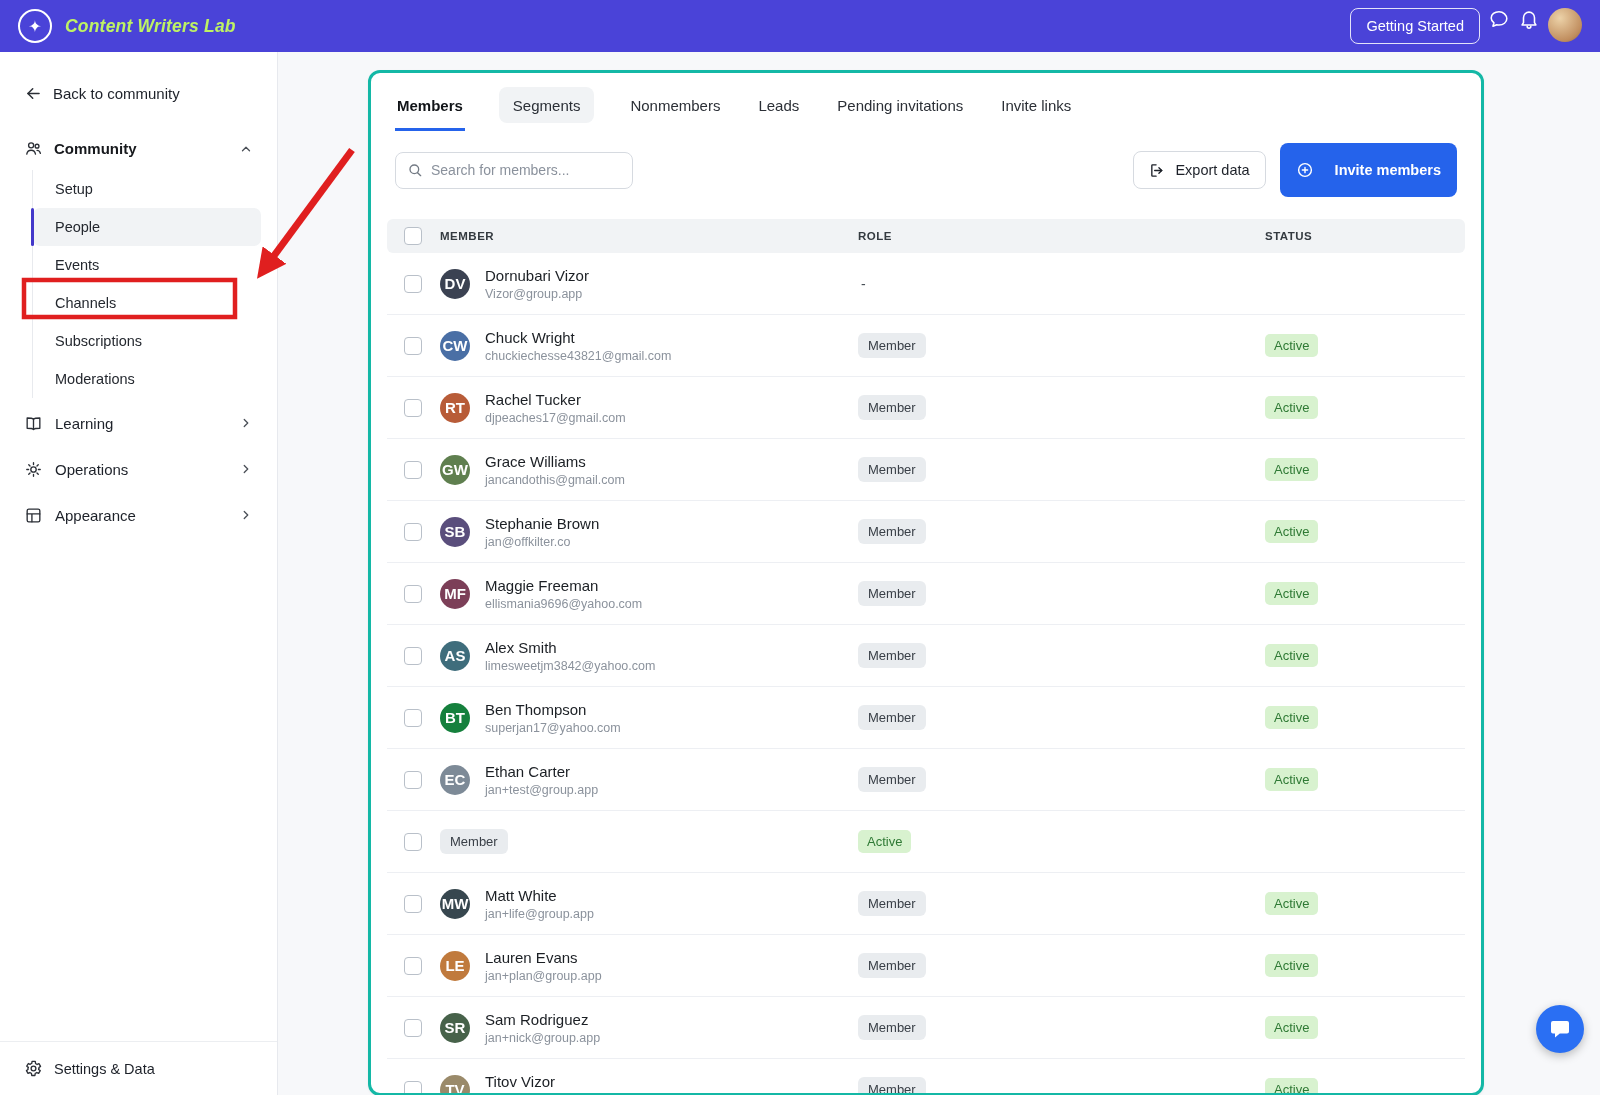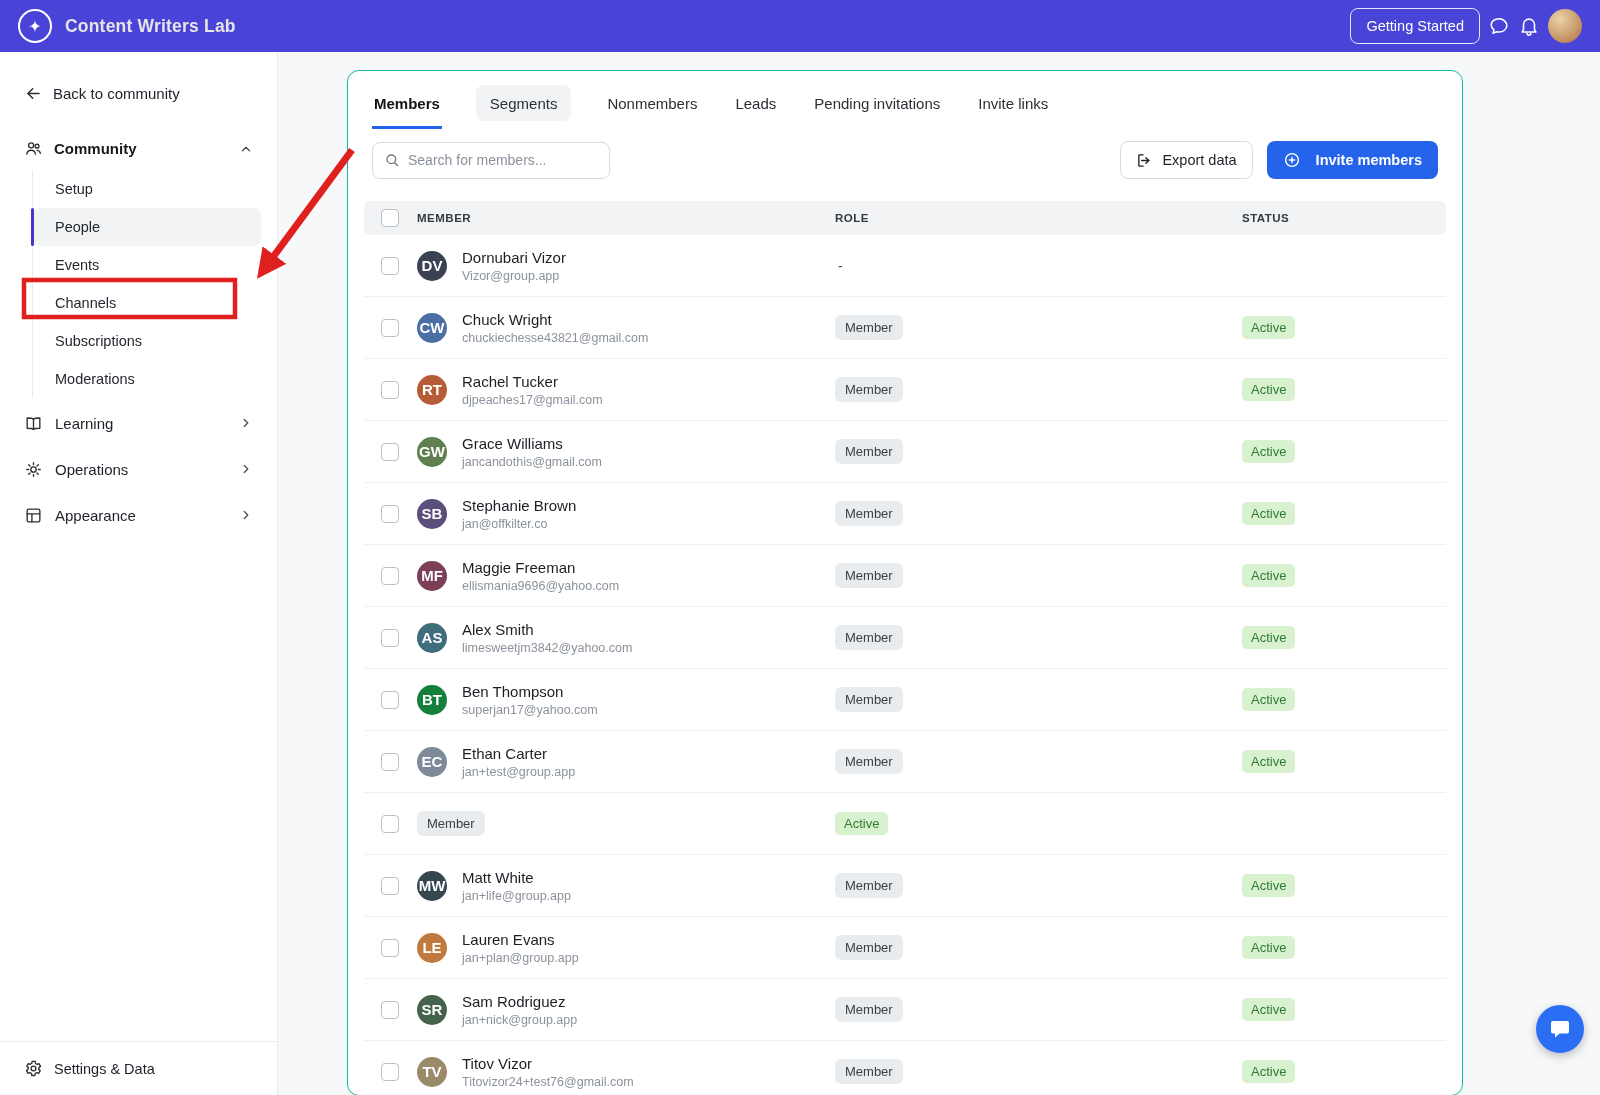--- a/index.html
+++ b/index.html
@@ -15,22 +15,22 @@
   .topbar {
     position:absolute; top:0; left:0; right:0; height:52px;
     background:#4a43d8; display:flex; align-items:center;
     padding:0 18px; gap:13px; z-index:5;
   }
   .logo {
     width:34px; height:34px; border:2px solid #fff; border-radius:50%;
     display:flex; align-items:center; justify-content:center;
     color:#fff; font-size:16px; flex:0 0 auto;
   }
-  .brand { color:#e5e5e5; font-size:17.5px; font-weight:700; letter-spacing:.2px; }
-  .topbar-right { margin-left:auto; display:flex; align-items:center; gap:8px; }
+  .brand { color:#bef264; font-size:17.5px; font-weight:700; letter-spacing:.2px;font-style:italic; }
+  .topbar-right { margin-left:auto; display:flex; align-items:flex-start; gap:8px; }
   .btn-ghost {
     border:1px solid rgba(255,255,255,.85); background:transparent; color:#fff;
     font-size:14.5px; padding:9px 15px; border-radius:8px; cursor:pointer;
     font-family:inherit;
   }
   .top-icon { width:22px; height:22px; display:block; cursor:pointer; }
   .top-avatar {
     width:34px; height:34px; border-radius:50%;
     background:radial-gradient(circle at 35% 30%, #ecd2a8, #c08d5e 70%, #8a5f3c);
     cursor:pointer;
@@ -71,22 +71,22 @@
   .side-icon { width:19px; height:19px; flex:0 0 auto; color:#2b2f36; }
   .chev { width:14px; height:14px; color:#4a4f57; }
   .sidebar-footer {
     margin-top:auto; border-top:1px solid #eceef1; height:54px;
     display:flex; align-items:center; gap:11px; padding:0 24px;
     font-size:14.5px; color:#1d2129; cursor:pointer;
   }
 
   
   .card {
-    position:absolute; left:347px; top:70px; width:1116px; height:1026px;
-    background:#fff; border:1px solid #14b8a6; border-radius:12px;
+    position:absolute; left:368px; top:70px; width:1116px; height:1026px;
+    background:#fff; border:3px solid #14b8a6; border-radius:12px;
     box-shadow:0 1px 3px rgba(16,24,40,.05); overflow:hidden; z-index:1;
   }
   .tabs { display:flex; align-items:center; gap:34px; height:58px; padding:6px 24px 0; }
   .tab { height:52px; display:flex; align-items:center; font-size:15px; color:#2b2f36; cursor:pointer; padding:0 2px; }
   .tab.active { font-weight:600; color:#111418; box-shadow:inset 0 -3px 0 #2563eb; }
   .tab.pill { height:36px; background:#f1f3f5; border-radius:8px; padding:0 14px; }
 
   .toolbar { display:flex; align-items:center; padding:12px 24px 16px; }
   .search-box {
     width:238px; height:37px; border:1px solid #d6dae0; border-radius:8px;
@@ -99,21 +99,21 @@
   }
   .search-box input::placeholder { color:#8a919c; }
   .toolbar-right { margin-left:auto; display:flex; align-items:center; gap:14px; }
   .btn-outline {
     height:38px; display:flex; align-items:center; gap:9px; padding:0 15px;
     border:1px solid #d6dae0; border-radius:8px; background:#fff;
     font-size:14.5px; color:#1d2129; cursor:pointer; font-family:inherit;
   }
   .btn-outline svg { width:17px; height:17px; }
   .btn-primary {
-    height:38px; display:flex; align-items:center; gap:15px; padding:0 16px;
+    height:54px; display:flex; align-items:center; gap:21px; padding:0 16px;
     border:none; border-radius:8px; background:#2563eb; color:#fff;
     font-size:14.5px; font-weight:600; cursor:pointer; font-family:inherit;
   }
   .btn-primary svg { width:18px; height:18px; }
 
   
   .table { margin:6px 16px 0; }
   .thead, .trow { display:grid; grid-template-columns:53px 418px 407px 1fr; align-items:center; }
   .thead {
     height:34px; background:#f1f3f5; border-radius:6px;

